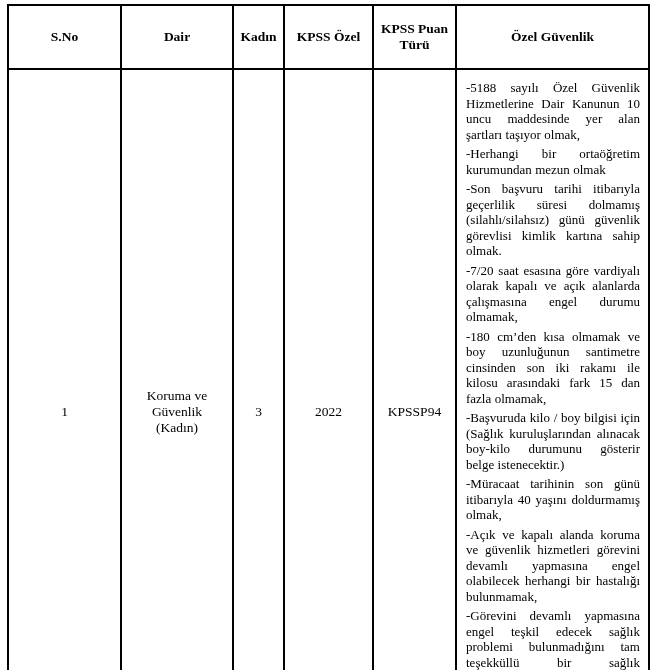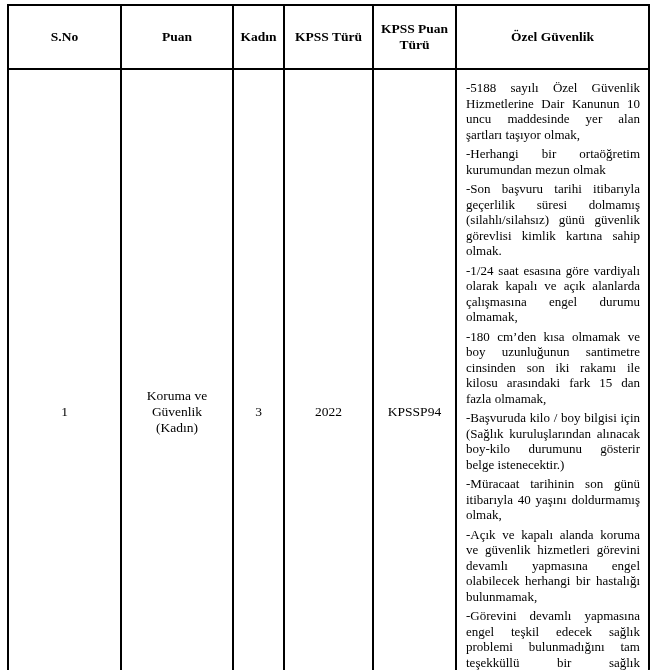--- a/index.html
+++ b/index.html
@@ -67,41 +67,41 @@
       <col style="width:113px">
       <col style="width:112px">
       <col style="width:51px">
       <col style="width:89px">
       <col style="width:83px">
       <col style="width:193px">
     </colgroup>
     <thead>
       <tr>
         <th class="hdr">S.No</th>
-        <th class="hdr">Puan</th>
+        <th class="hdr">Dair</th>
         <th class="hdr">Kadın</th>
-        <th class="hdr">KPSS Türü</th>
+        <th class="hdr">KPSS Özel</th>
         <th class="hdr">KPSS Puan Türü</th>
         <th class="hdr">Özel Güvenlik</th>
       </tr>
     </thead>
     <tbody>
       <tr style="height:595px;">
         <td class="cell-center">1</td>
         <td class="cell-center">
           <div class="unvan-inner">Koruma ve Güvenlik (Kadın)</div>
         </td>
         <td class="cell-center">3</td>
         <td class="cell-center">2022</td>
         <td class="cell-center">KPSSP94</td>
         <td class="cell-reqs">
           <p class="req">-5188 sayılı Özel Güvenlik Hizmetlerine Dair Kanunun 10 uncu maddesinde yer alan şartları taşıyor olmak,</p>
           <p class="req">-Herhangi bir ortaöğretim kurumundan mezun olmak</p>
           <p class="req">-Son başvuru tarihi itibarıyla geçerlilik süresi dolmamış (silahlı/silahsız) günü güvenlik görevlisi kimlik kartına sahip olmak.</p>
-          <p class="req">-1/24 saat esasına göre vardiyalı olarak kapalı ve açık alanlarda çalışmasına engel durumu olmamak,</p>
+          <p class="req">-7/20 saat esasına göre vardiyalı olarak kapalı ve açık alanlarda çalışmasına engel durumu olmamak,</p>
           <p class="req">-180 cm’den kısa olmamak ve boy uzunluğunun santimetre cinsinden son iki rakamı ile kilosu arasındaki fark 15 dan fazla olmamak,</p>
           <p class="req">-Başvuruda kilo / boy bilgisi için (Sağlık kuruluşlarından alınacak boy-kilo durumunu gösterir belge istenecektir.)</p>
           <p class="req">-Müracaat tarihinin son günü itibarıyla 40 yaşını doldurmamış olmak,</p>
           <p class="req">-Açık ve kapalı alanda koruma ve güvenlik hizmetleri görevini devamlı yapmasına engel olabilecek herhangi bir hastalığı bulunmamak,</p>
           <p class="req">-Görevini devamlı yapmasına engel teşkil edecek sağlık problemi bulunmadığını tam teşekküllü bir sağlık kuruluşundan alınacak sağlık kurulu raporu ile belgelendirmek. (Atanmaya hak kazanma durumunda istenecektir.</p>
         </td>
       </tr>
     </tbody>
   </table>
 </div>

